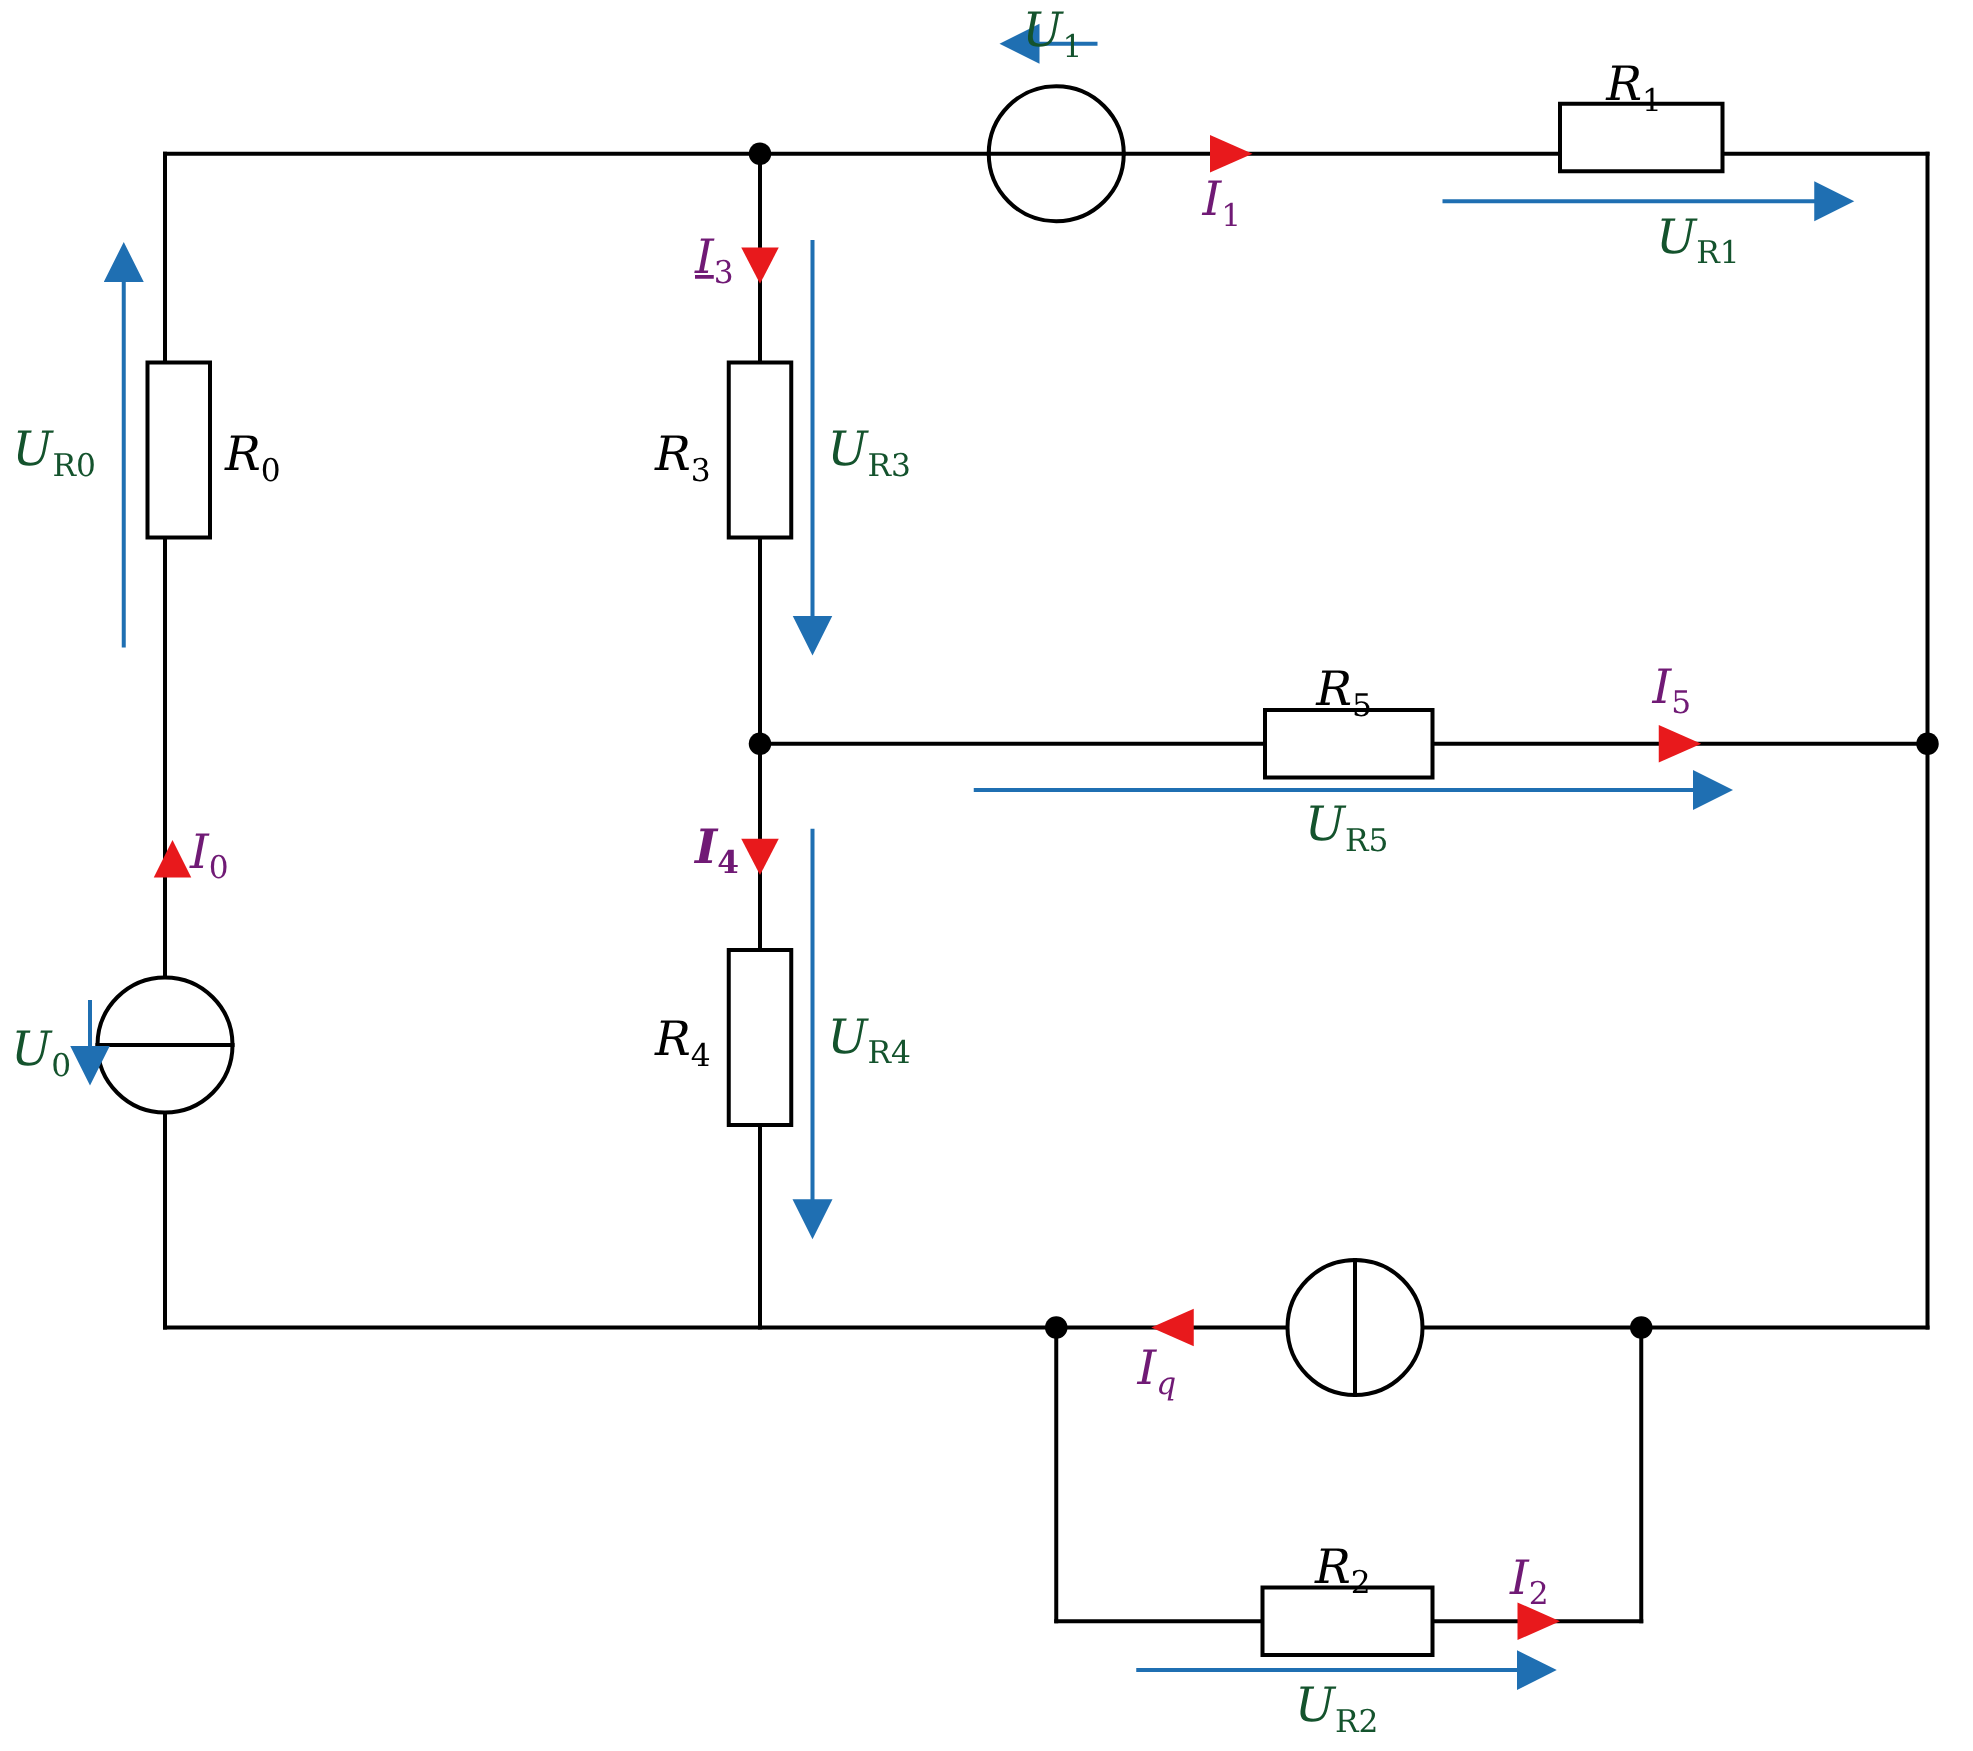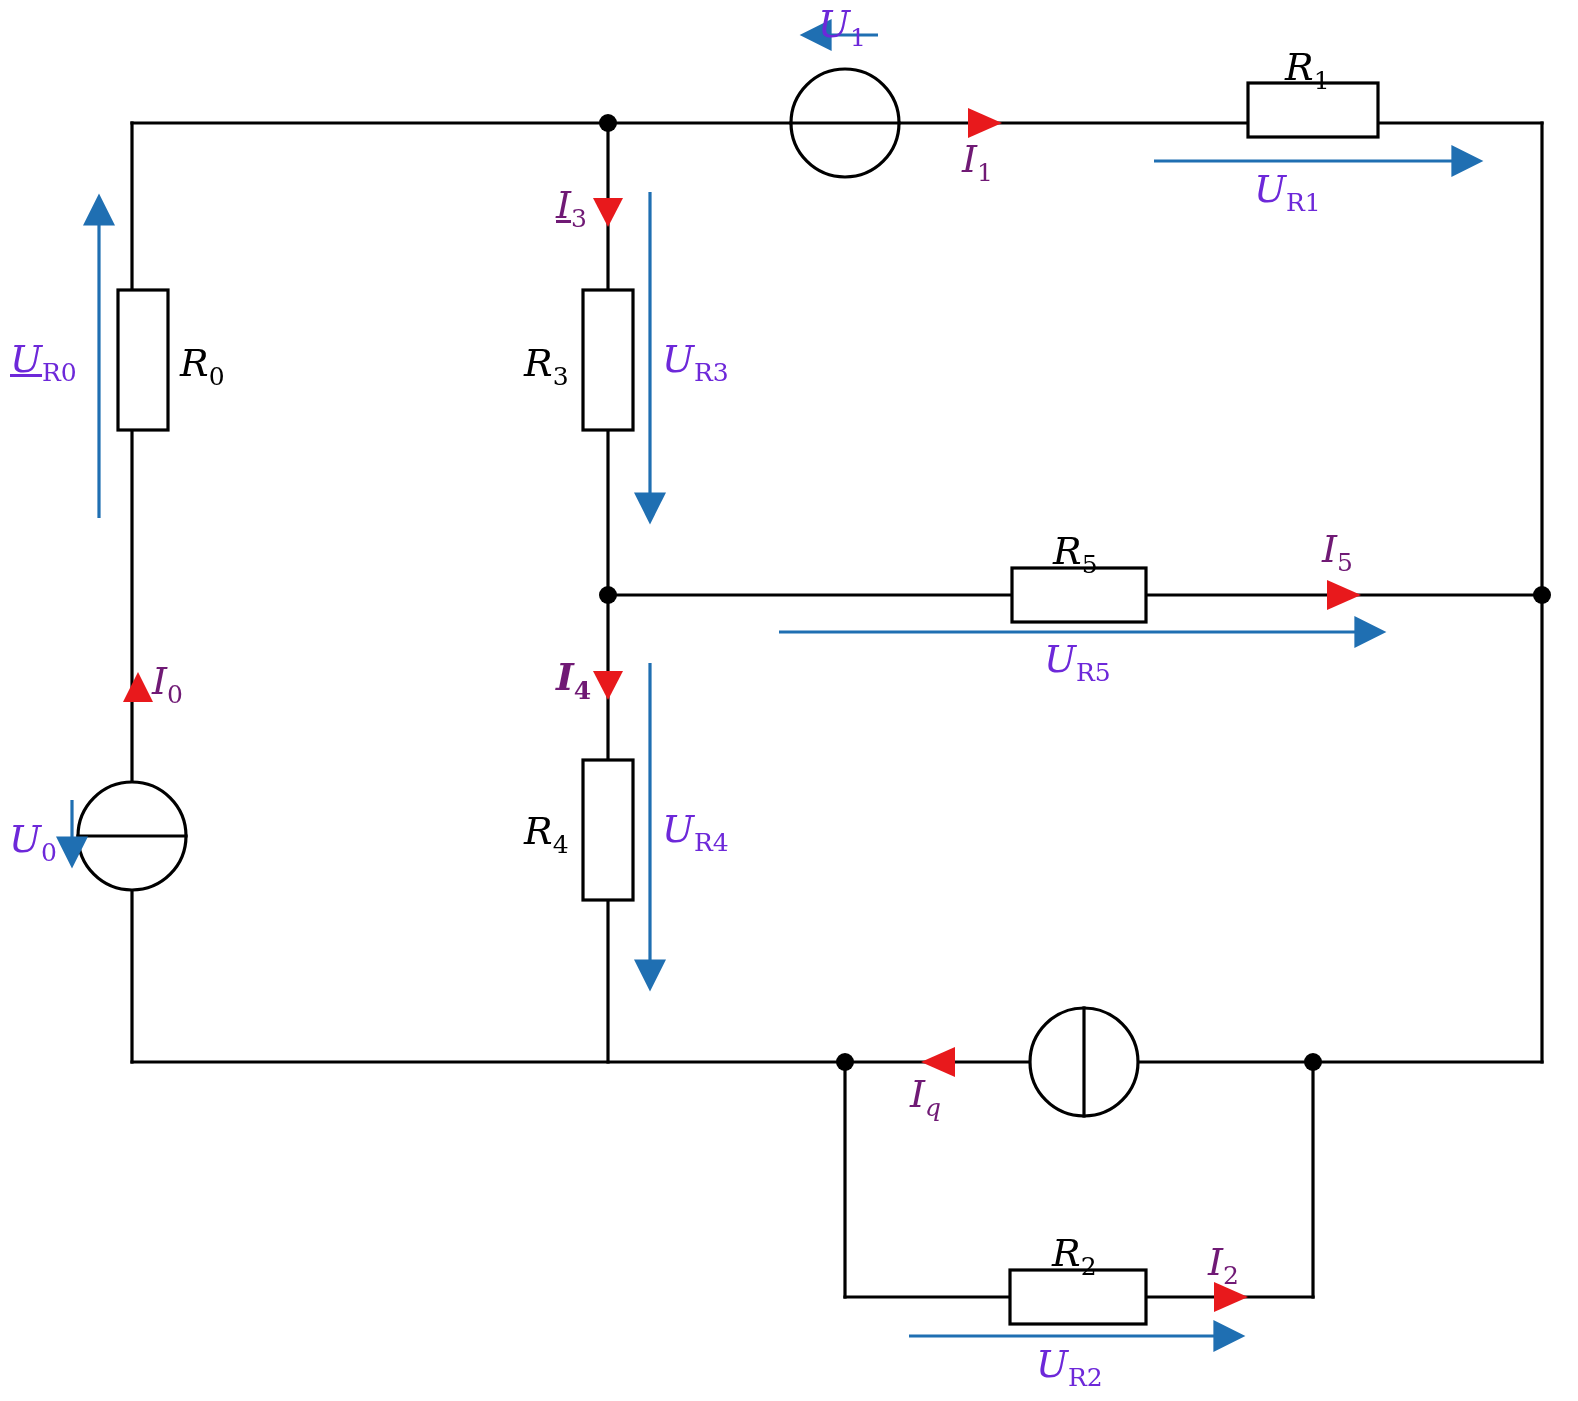--- a/index.html
+++ b/index.html
@@ -57,21 +57,21 @@
     font-family: "DejaVu Serif", serif;
     white-space: nowrap;
     line-height: 1;
   }
   .lbl-black {
     color: #000000;
     font-size: 38px;
     font-style: italic;
   }
   .lbl-blue {
-    color: #6d28d9;
+    color: #14532d;
     font-size: 38px;
     font-style: italic;
   }
   .lbl-red {
     color: #701a75;
     font-size: 38px;
     font-style: italic;
   }
   .sub {
     font-size: 25px;
@@ -177,22 +177,22 @@
 
   <div class="lbl lbl-black" style="left:180px; top:344px;"><span>R</span><span class="sub">0</span></div>
   <div class="lbl lbl-black" style="left:1285px; top:48px;"><span>R</span><span class="sub">1</span></div>
   <div class="lbl lbl-black" style="left:1052px; top:1234px;"><span>R</span><span class="sub">2</span></div>
   <div class="lbl lbl-black" style="left:524px; top:344px;"><span>R</span><span class="sub">3</span></div>
   <div class="lbl lbl-black" style="left:524px; top:812px;"><span>R</span><span class="sub">4</span></div>
   <div class="lbl lbl-black" style="left:1053px; top:532px;"><span>R</span><span class="sub">5</span></div>
 
   <div class="lbl lbl-blue" style="left:9px; top:820px;"><span>U</span><span class="sub">0</span></div>
   <div class="lbl lbl-blue" style="left:818px; top:5px;"><span>U</span><span class="sub">1</span></div>
-  <div class="lbl lbl-blue" style="left:10px; top:340px;text-decoration:underline;"><span>U</span><span class="sub">R0</span></div>
-  <div class="lbl lbl-blue" style="left:1254px; top:170px;text-align:center;"><span>U</span><span class="sub">R1</span></div>
+  <div class="lbl lbl-blue" style="left:10px; top:340px;"><span>U</span><span class="sub">R0</span></div>
+  <div class="lbl lbl-blue" style="left:1325px; top:170px;text-align:center;"><span>U</span><span class="sub">R1</span></div>
   <div class="lbl lbl-blue" style="left:1036px; top:1345px;"><span>U</span><span class="sub">R2</span></div>
   <div class="lbl lbl-blue" style="left:662px; top:340px;"><span>U</span><span class="sub">R3</span></div>
   <div class="lbl lbl-blue" style="left:662px; top:810px;"><span>U</span><span class="sub">R4</span></div>
   <div class="lbl lbl-blue" style="left:1044px; top:640px;"><span>U</span><span class="sub">R5</span></div>
 
   <div class="lbl lbl-red" style="left:152px; top:662px;"><span>I</span><span class="sub">0</span></div>
   <div class="lbl lbl-red" style="left:962px; top:140px;"><span>I</span><span class="sub">1</span></div>
   <div class="lbl lbl-red" style="left:1208px; top:1243px;"><span>I</span><span class="sub">2</span></div>
   <div class="lbl lbl-red" style="left:556px; top:186px;text-decoration:underline;"><span>I</span><span class="sub">3</span></div>
   <div class="lbl lbl-red" style="left:556px; top:658px;font-weight:bold;"><span>I</span><span class="sub">4</span></div>

